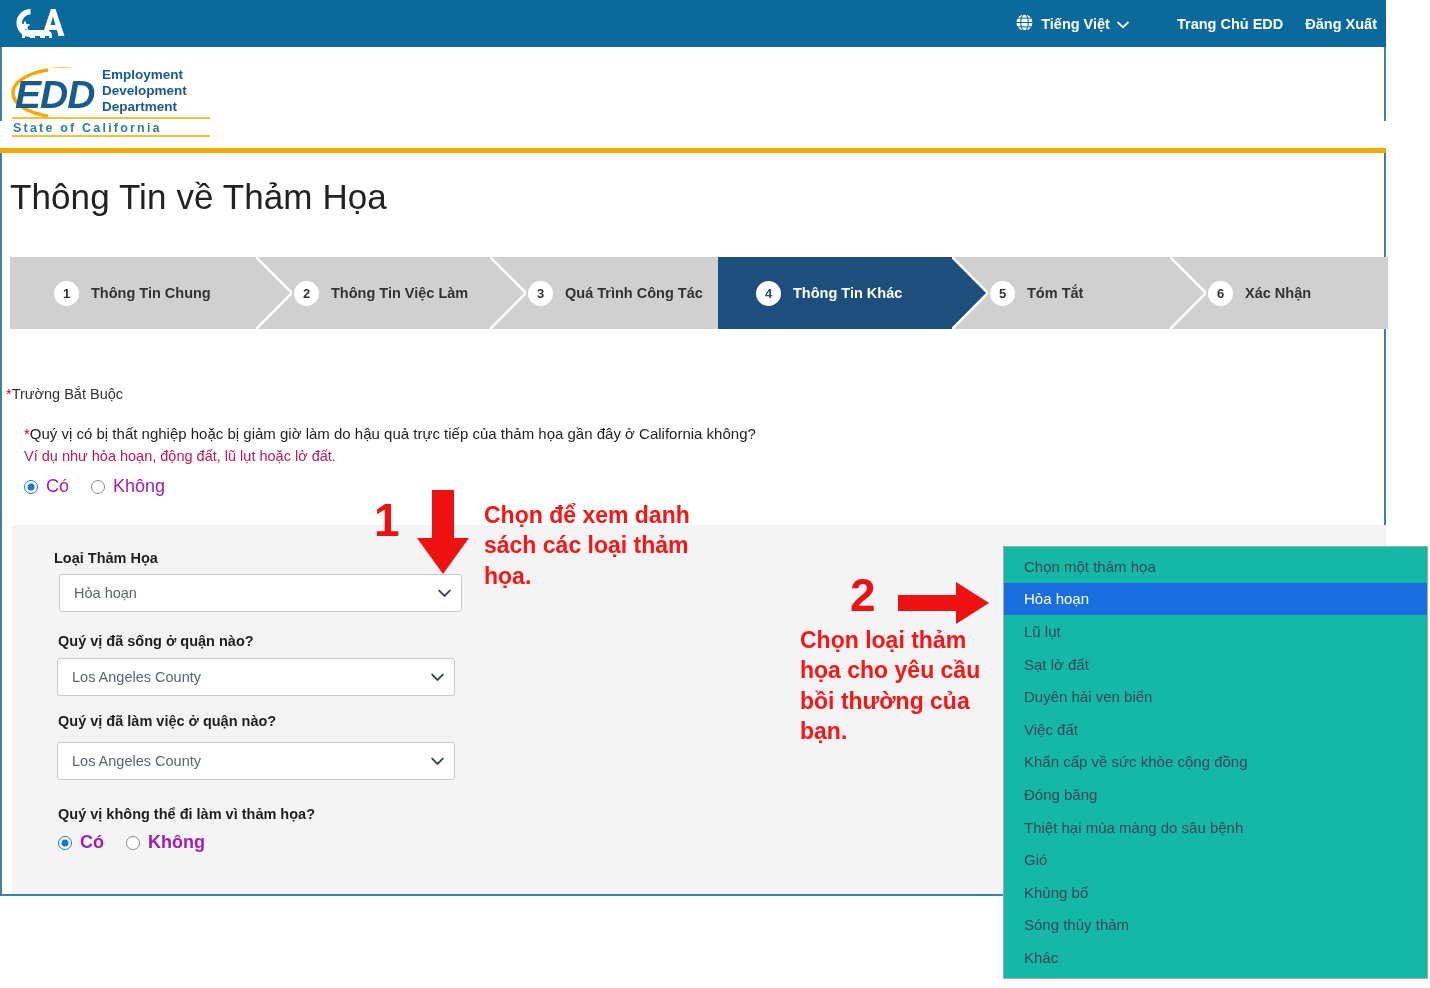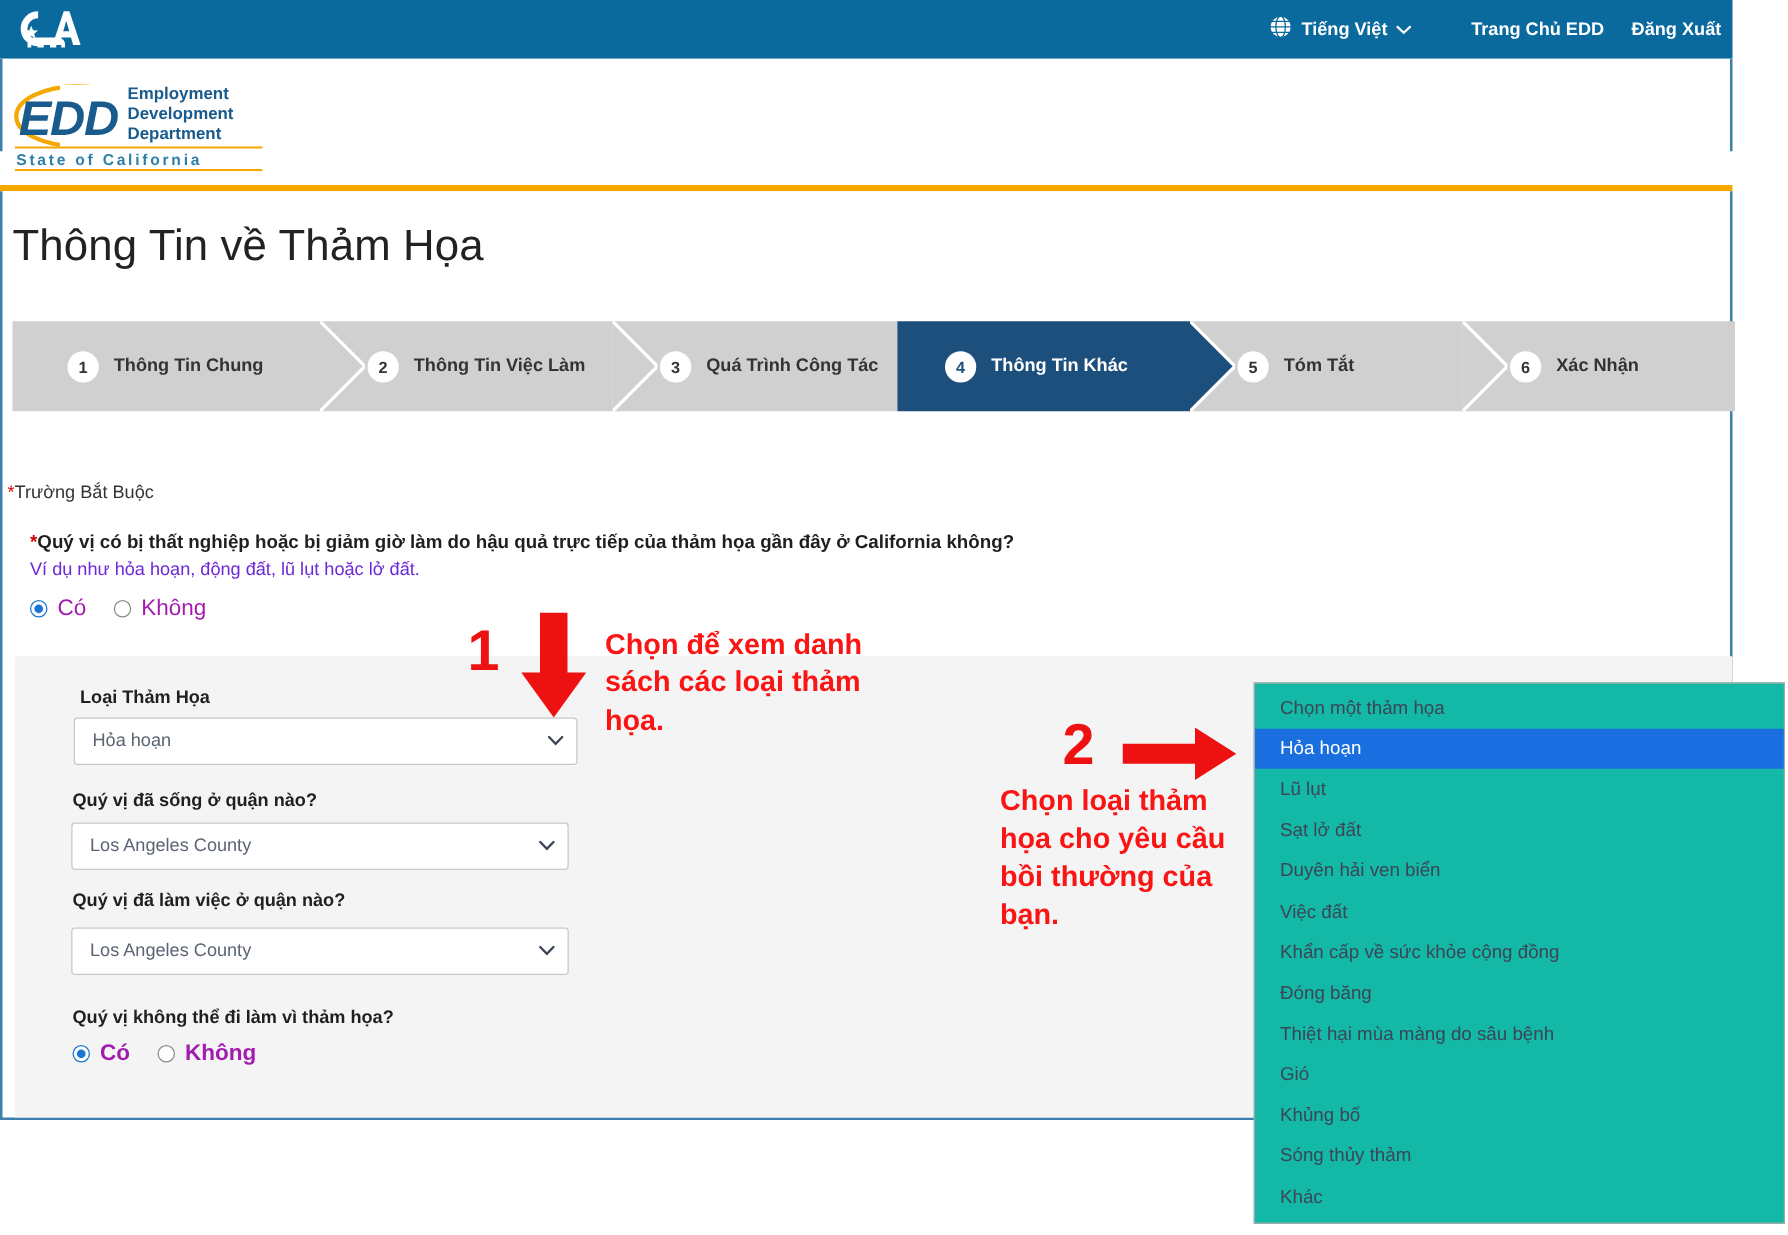--- a/index.html
+++ b/index.html
@@ -147,29 +147,29 @@
   .req-note {
     position: absolute; left: 4px; top: 233px;
     font-size: 14.5px;
     color: #333333;
   }
   .req-note .star { color: #d10000; }
 
   .q1-block { position: absolute; left: 22px; top: 272px; }
   .q1-text {
     font-size: 15px;
-    font-weight: bold;
+    font-weight: normal;
     color: #1f1f1f;
     white-space: nowrap;
   }
   .q1-text .star { color: #d10000; }
   .q1-hint {
     margin-top: 6px;
     font-size: 14.5px;
-    color: #6d28d9;
+    color: #be185d;
     white-space: nowrap;
   }
   .radio-row {
     margin-top: 12px;
     display: flex; align-items: center;
     gap: 22px;
   }
   .radio-item { display: flex; align-items: center; gap: 8px; }
   .radio-mark {
     width: 14px; height: 14px;
@@ -411,21 +411,21 @@
         </div>
         <div class="radio-item">
           <span class="radio-mark"></span>
           <span class="radio-label">Không</span>
         </div>
       </div>
     </div>
 
     <div class="gray-panel">
 
-      <div class="field-label" style="left:52px; top:25px;">Loại Thảm Họa</div>
+      <div class="field-label" style="left:42px; top:25px;">Loại Thảm Họa</div>
       <div class="sel" style="left:47px; top:49px; width:403px;">
         <span class="sel-val">Hỏa hoạn</span>
         <span class="caret">
           <svg width="13" height="9" viewBox="0 0 13 9">
             <path d="M1.2 1.6 L6.5 7 L11.8 1.6" fill="none" stroke="#3b4657" stroke-width="1.9" stroke-linecap="round"></path>
           </svg>
         </span>
       </div>
 
       <div class="field-label" style="left:46px; top:108px;">Quý vị đã sống ở quận nào?</div>

